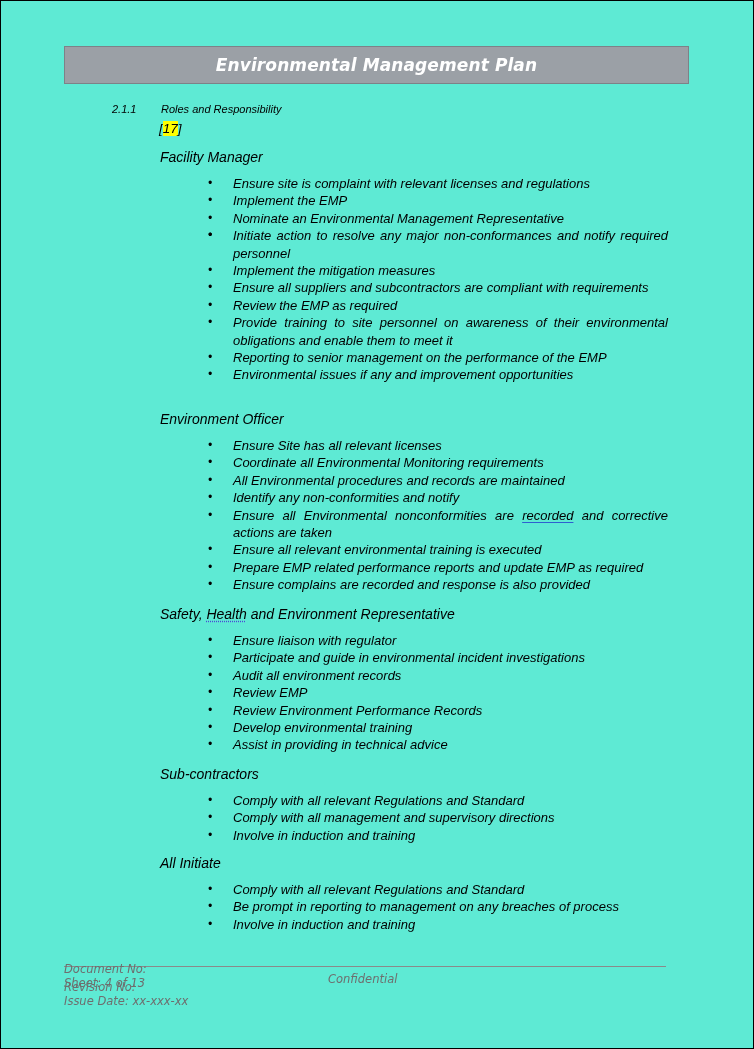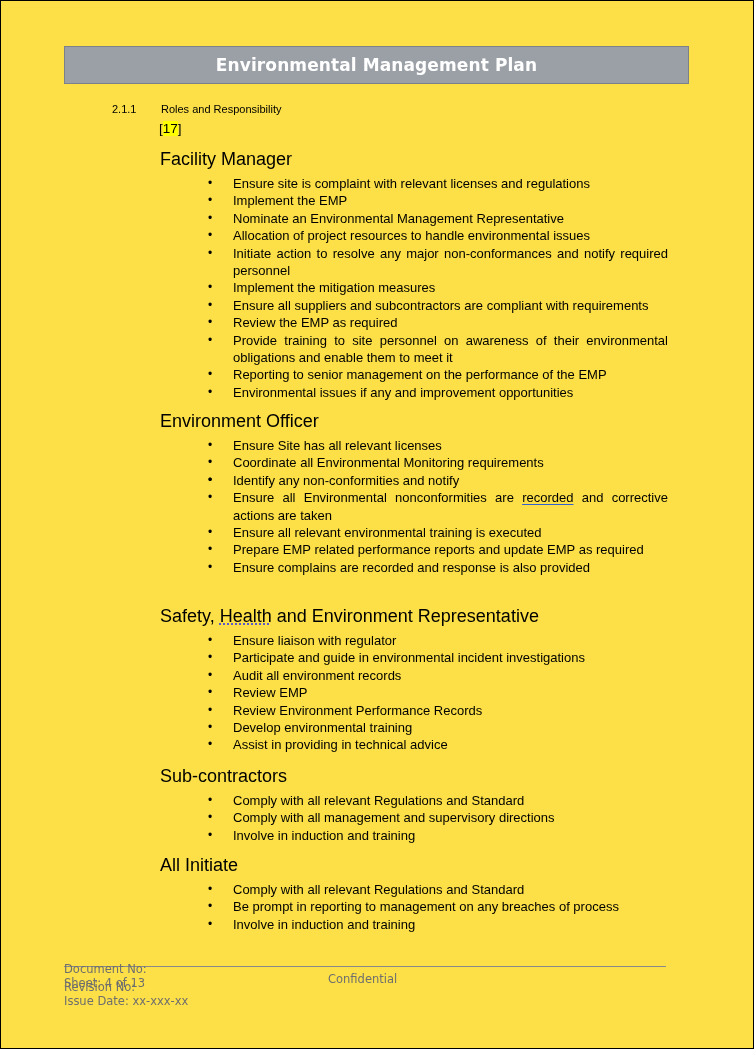--- a/index.html
+++ b/index.html
@@ -2,42 +2,42 @@
 <html><head>
 <meta charset="utf-8">
 <style>
   html, body { margin: 0; padding: 0; background: #ffffff; }
   body {
     width: 754px; height: 1049px; position: relative; overflow: hidden;
     font-family: "Liberation Sans", sans-serif; color: #000;
   }
   .page {
     position: absolute; left: 0; top: 0; width: 752px; height: 1047px;
-    border: 1px solid #000; background: #fde047;
+    border: 1px solid #000; background: #5eead4; font-style: italic;
   }
   .header-bar {
     position: absolute; left: 63px; top: 45px; width: 623px; height: 36px;
     background: #9ba0a6; border: 1px solid #7d8288;
     display: flex; align-items: center; justify-content: center;
   }
   .header-title {
     color: #ffffff; font-family: "DejaVu Sans", sans-serif; font-weight: bold;
     font-size: 17px; letter-spacing: 0.1px;
   }
   .section-heading {
     position: absolute; left: 111px; top: 102px; font-size: 11px;
     display: flex;
   }
   .section-num { width: 49px; }
   .ref {
     position: absolute; left: 158px; top: 120px; font-size: 13.5px;
   }
   .ref .hl { background: #ffff00; }
   .group-title {
-    position: absolute; left: 159px; font-size: 18px;
+    position: absolute; left: 159px; font-size: 14px;
   }
   .spell { text-decoration: underline dotted #4b4bd6; text-underline-offset: 2px; }
   .grammar { text-decoration: underline solid #2f5fd0; text-underline-offset: 2px; margin-top: 8px; }
   ul.blist {
     position: absolute; left: 0; margin: 0; padding: 0; list-style: none;
     width: 754px;
   }
   ul.blist li {
     position: relative; padding-left: 232px; width: 435px;
     font-size: 13px; line-height: 17.4px; text-align: justify;
@@ -69,35 +69,35 @@
     <span class="section-num">2.1.1</span>
     <span>Roles and Responsibility</span>
   </div>
   <div class="ref">[<span class="hl">17</span>]</div>
 
   <div class="group-title" style="top:148px;">Facility Manager</div>
   <ul class="blist" style="top:174px;">
     <li><span class="bullet">•</span><span>Ensure site is complaint with relevant licenses and regulations</span></li>
     <li><span class="bullet">•</span><span>Implement the EMP</span></li>
     <li><span class="bullet">•</span><span>Nominate an Environmental Management Representative</span></li>
-    <li><span class="bullet">•</span><span>Allocation of project resources to handle environmental issues</span></li>
+    <li><span class="bullet">•</span></li>
     <li><span class="bullet">•</span><span>Initiate action to resolve any major non-conformances and notify required personnel</span></li>
     <li><span class="bullet">•</span><span>Implement the mitigation measures</span></li>
     <li><span class="bullet">•</span><span>Ensure all suppliers and subcontractors are compliant with requirements</span></li>
     <li><span class="bullet">•</span><span>Review the EMP as required</span></li>
     <li><span class="bullet">•</span><span>Provide training to site personnel on awareness of their environmental obligations and enable them to meet it</span></li>
     <li><span class="bullet">•</span><span>Reporting to senior management on the performance of the EMP</span></li>
     <li><span class="bullet">•</span><span>Environmental issues if any and improvement opportunities</span></li>
   </ul>
 
   <div class="group-title" style="top:410px;">Environment Officer</div>
   <ul class="blist" style="top:436px;">
     <li><span class="bullet">•</span><span>Ensure Site has all relevant licenses</span></li>
     <li><span class="bullet">•</span><span>Coordinate all Environmental Monitoring requirements</span></li>
-    <li><span class="bullet">•</span></li>
+    <li><span class="bullet">•</span><span>All Environmental procedures and records are maintained</span></li>
     <li><span class="bullet">•</span><span>Identify any non-conformities and notify</span></li>
     <li><span class="bullet">•</span><span>Ensure all Environmental nonconformities are </span><span class="grammar">recorded</span><span> and corrective actions are taken</span></li>
     <li><span class="bullet">•</span><span>Ensure all relevant environmental training is executed</span></li>
     <li><span class="bullet">•</span><span>Prepare EMP related performance reports and update EMP as required</span></li>
     <li><span class="bullet">•</span><span>Ensure complains are recorded and response is also provided</span></li>
   </ul>
 
   <div class="group-title" style="top:605px;"><span>Safety, </span><span class="spell">Health</span><span> and Environment Representative</span></div>
   <ul class="blist" style="top:631px;">
     <li><span class="bullet">•</span><span>Ensure liaison with regulator</span></li>

